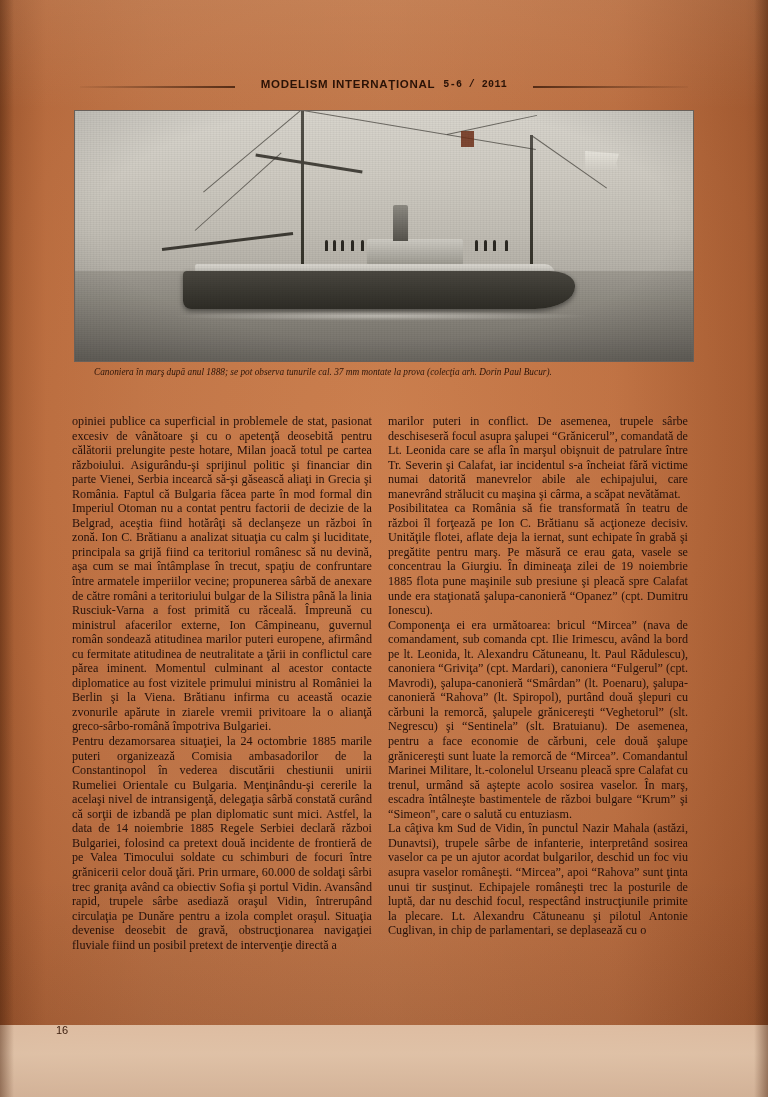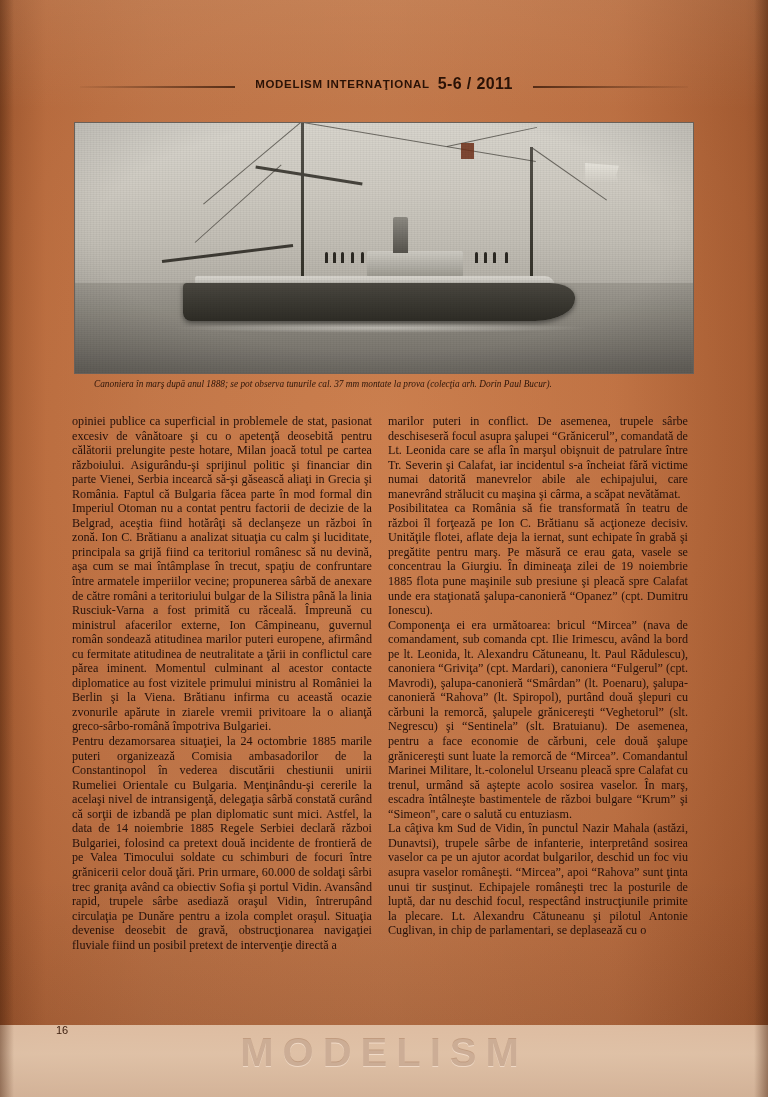--- a/index.html
+++ b/index.html
@@ -76,34 +76,34 @@
     display: inline-block;
     font-family: "Liberation Sans", sans-serif;
     font-weight: bold;
     font-size: 11.5px;
     letter-spacing: 0.7px;
     color: #2a1206;
     vertical-align: middle;
   }
   .mast-issue {
     display: inline-block;
-    font-family: Liberation Sans, sans-serif;
+    font-family: Liberation Mono, monospace;
     font-weight: bold;
-    font-size: 16px;
+    font-size: 10px;
     letter-spacing: 0.4px;
     color: #2a1206;
     margin-left: 4px;
     vertical-align: middle;
   }
 
   
   #photo-block {
     position: absolute;
     left: 74px;
-    top: 122px;
+    top: 110px;
     width: 620px;
     z-index: 3;
   }
   #photo {
     position: relative;
     width: 620px;
     height: 252px;
     overflow: hidden;
     background: #8d8b86;
     border: 1px solid rgba(40,18,6,0.35);
@@ -387,16 +387,15 @@
 
     <div class="col">
       <p>marilor puteri in conflict. De asemenea, trupele sârbe deschiseseră focul asupra şalupei “Grănicerul”, comandată de Lt. Leonida care se afla în marşul obişnuit de patrulare între Tr. Severin şi Calafat, iar incidentul s-a încheiat fără victime numai datorită manevrelor abile ale echipajului, care manevrând strălucit cu maşina şi cârma, a scăpat nevătămat.</p>
       <p>Posibilitatea ca România să fie transformată în teatru de război îl forţează pe Ion C. Brătianu să acţioneze decisiv. Unităţile flotei, aflate deja la iernat, sunt echipate în grabă şi pregătite pentru marş. Pe măsură ce erau gata,  vasele se concentrau la Giurgiu. În dimineaţa zilei de 19 noiembrie 1885 flota pune maşinile sub presiune şi pleacă spre Calafat unde era staţionată şalupa-canonieră “Opanez” (cpt. Dumitru Ionescu).</p>
       <p>Componenţa ei era următoarea: bricul “Mircea” (nava de comandament, sub comanda cpt. Ilie Irimescu, având la bord pe lt. Leonida, lt. Alexandru Cătuneanu, lt. Paul Rădulescu), canoniera “Griviţa” (cpt. Mardari), canoniera “Fulgerul” (cpt. Mavrodi), şalupa-canonieră “Smârdan” (lt. Poenaru), şalupa-canonieră “Rahova” (lt. Spiropol), purtând două şlepuri cu cărbuni la remorcă, şalupele grănicereşti “Veghetorul” (slt. Negrescu) şi “Sentinela” (slt. Bratuianu). De asemenea, pentru a face economie de cărbuni, cele două şalupe grănicereşti sunt luate la remorcă de “Mircea”. Comandantul Marinei Militare, lt.-colonelul Urseanu pleacă spre Calafat cu trenul, urmând să aştepte acolo sosirea vaselor. În marş, escadra întâlneşte bastimentele de război bulgare “Krum” şi “Simeon", care o salută cu entuziasm.</p>
       <p>La câţiva km Sud de Vidin, în punctul Nazir Mahala (astăzi, Dunavtsi), trupele sârbe de infanterie, interpretând sosirea vaselor ca pe un ajutor acordat bulgarilor, deschid un foc viu asupra vaselor româneşti. “Mircea”, apoi “Rahova” sunt ţinta unui tir susţinut. Echipajele româneşti trec la posturile de luptă, dar nu deschid focul, respectând instrucţiunile primite la plecare. Lt. Alexandru Cătuneanu şi pilotul Antonie Cuglivan, in chip de parlamentari, se deplasează cu o</p>
     </div>
   </div>
 
   <div id="footer-band"></div>
-  <div id="watermark">MODELISM</div>
   <div id="page-number">16</div>
 
 </div>
 
 </body></html>

